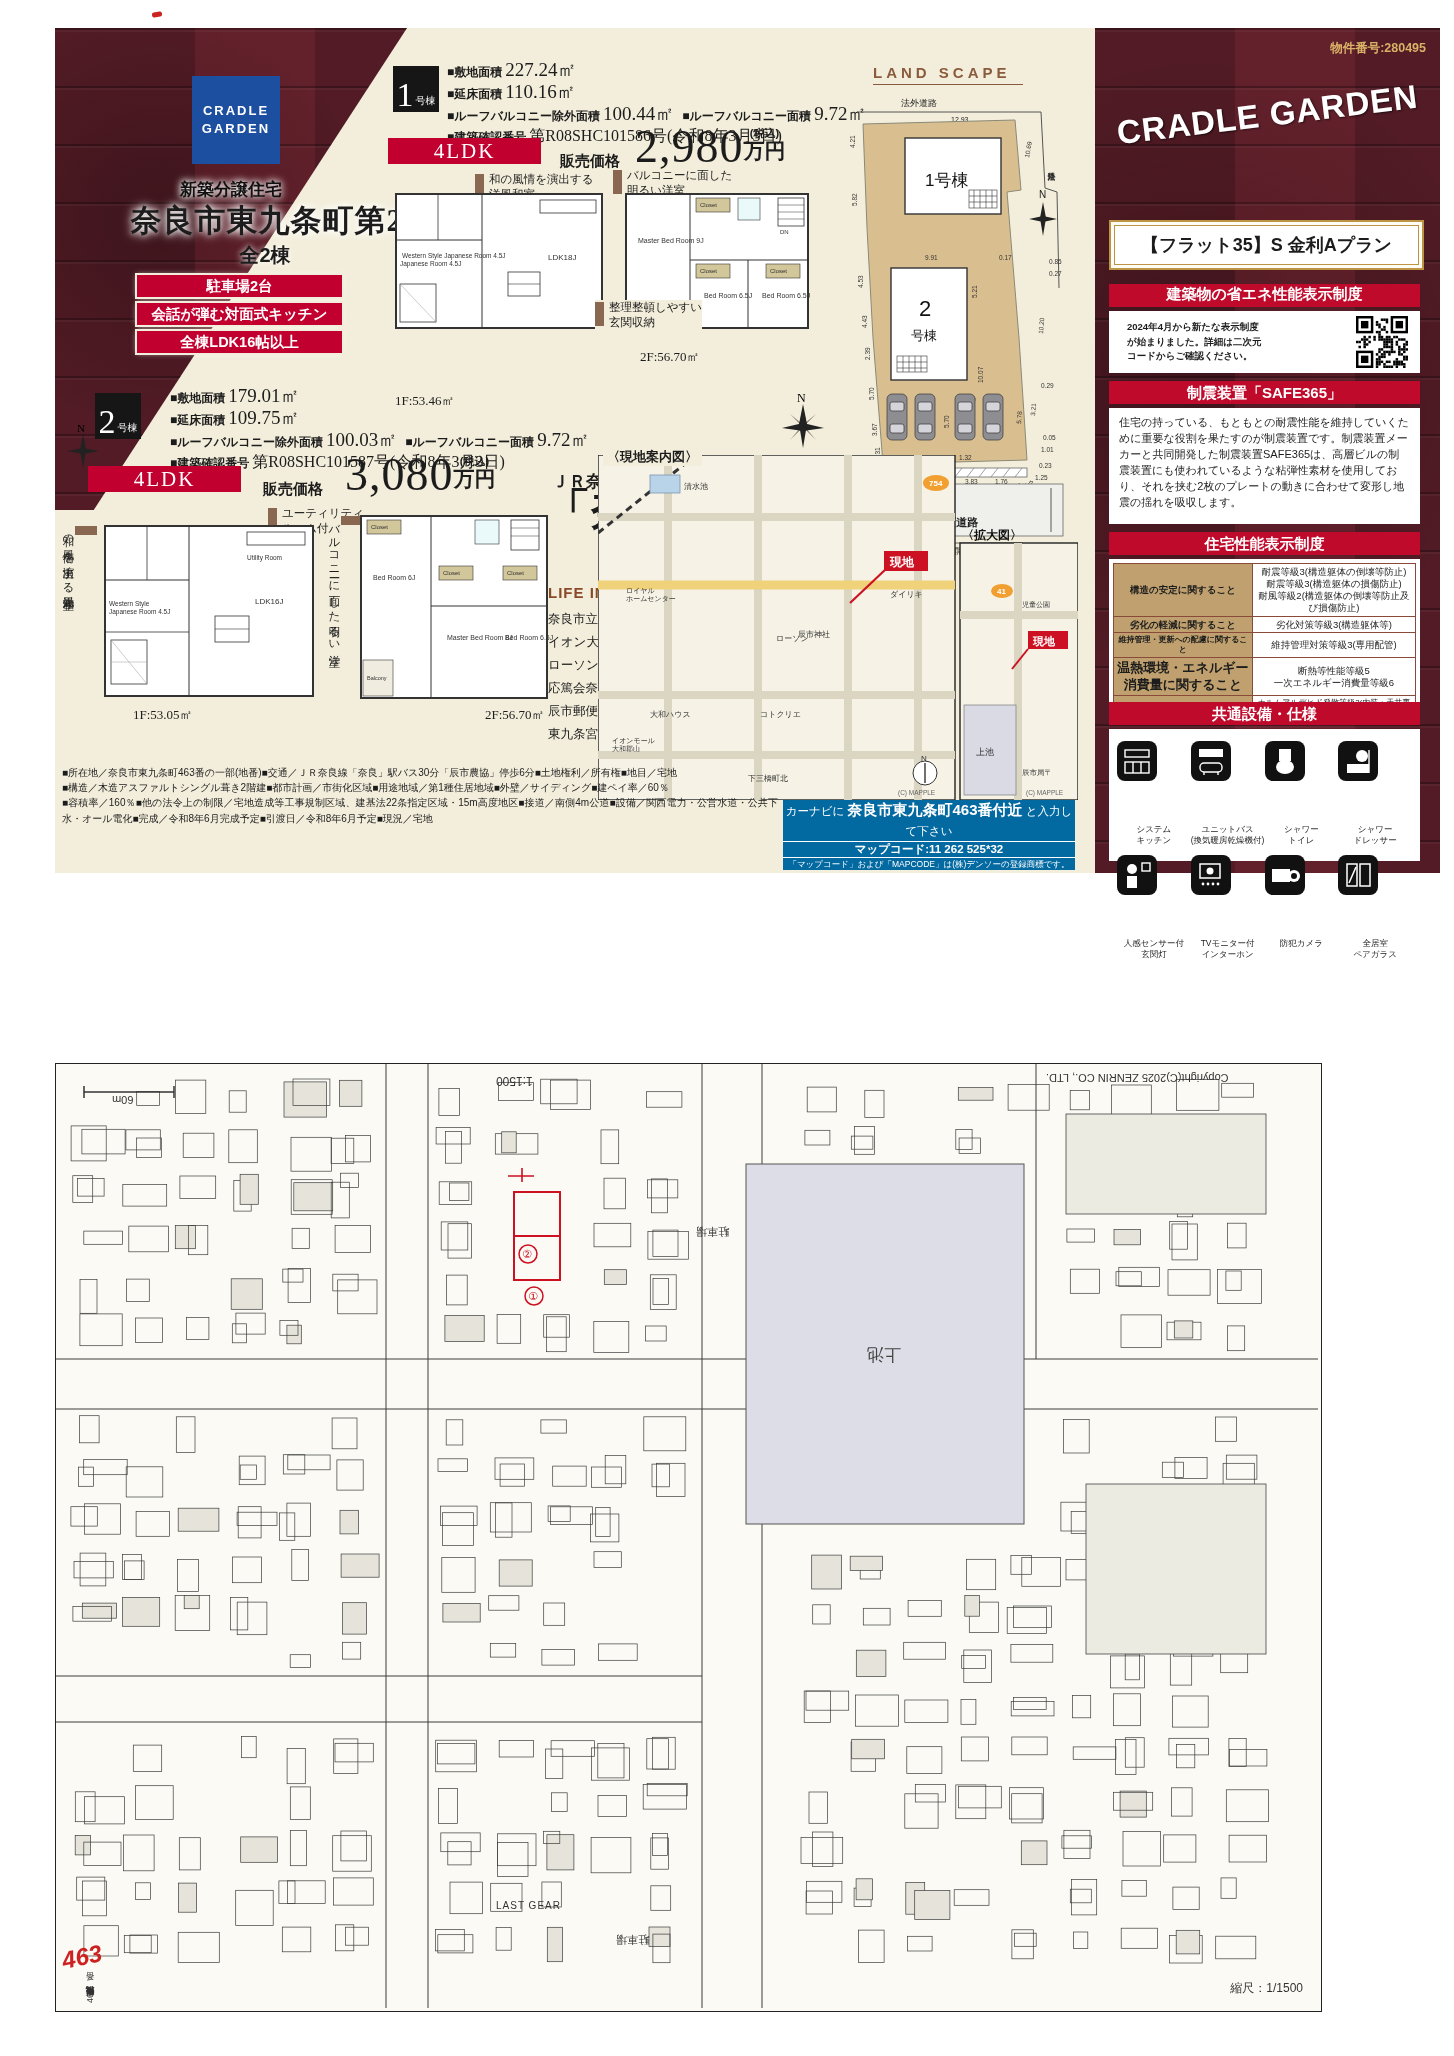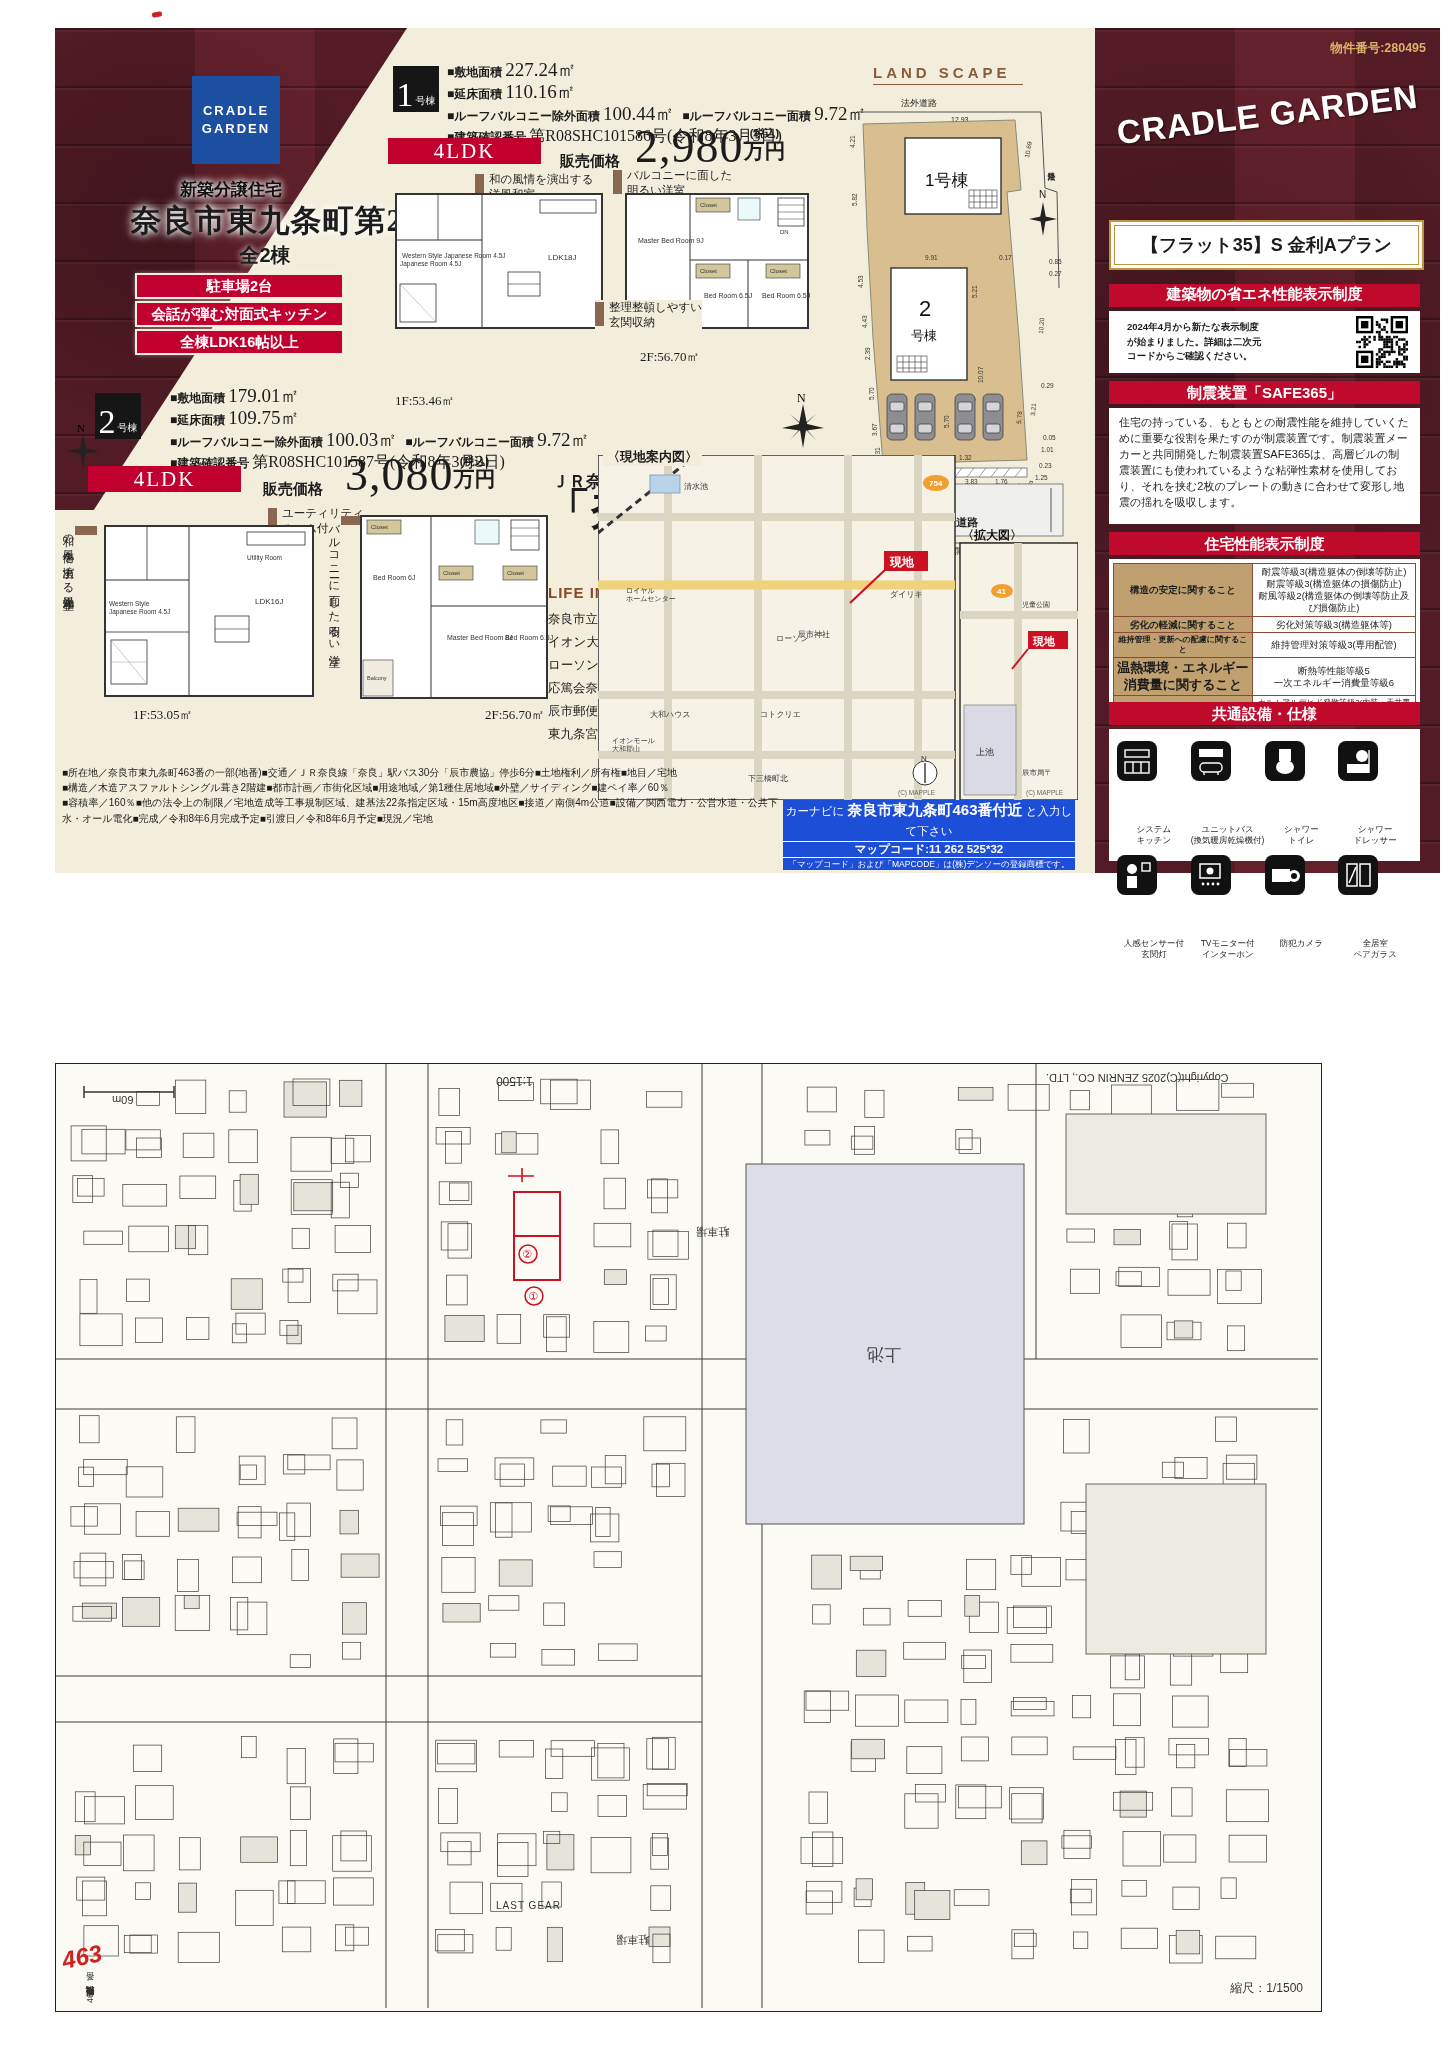--- a/index.html
+++ b/index.html
@@ -38,21 +38,21 @@
   .plansvg text{font-family:"Liberation Sans",sans-serif;fill:#333;}
   .st{font-size:17px;font-weight:bold;}
   .stn{font-family:"Liberation Serif","DejaVu Serif",serif;font-size:46px;font-weight:bold;line-height:1;}
   .stn2{font-size:27px;font-weight:bold;}
   .bus{font-size:19px;font-weight:bold;}
   .lifet{color:#8a4a2a;font-weight:bold;font-size:15px;letter-spacing:1px;}
   .lifei{font-size:12.5px;line-height:23px;white-space:nowrap;}
   .lst{color:#8a5b3c;font-size:15px;letter-spacing:4px;font-weight:bold;}
   .mapsvg text{font-family:"Liberation Sans",sans-serif;}
   .notes{font-size:10px;line-height:15.2px;text-align:justify;}
-  .navibox{background:#1d4ed8;color:#fff;}
+  .navibox{background:#0369a1;color:#fff;}
   .navibox .r1{font-size:11.5px;line-height:20px;text-align:center;border-bottom:1px solid #fff;}
   .navibox .r1 b{font-size:15px;}
   .navibox .r2{font-size:11.5px;font-weight:bold;text-align:center;line-height:15px;border-bottom:1px solid #fff;}
   .navibox .r3{font-size:8.5px;text-align:center;line-height:12px;}
   
   .rpanel{left:1040px;top:0;width:345px;height:845px;}
   .propnum{right:14px;top:12px;color:#d9b268;font-size:12.5px;font-weight:bold;}
   .brandbig{left:0;top:68px;width:345px;text-align:center;color:#fff;font-size:33px;font-weight:bold;letter-spacing:1px;transform:rotate(-7deg);text-shadow:1px 1px 2px rgba(0,0,0,.6);}
   .flat35{left:14px;top:192px;width:311px;height:46px;background:#fff;border:2px solid #bd9443;box-shadow:inset 0 0 0 3px #fdfdf6,inset 0 0 0 4px #bd9443;display:flex;align-items:center;justify-content:center;font-size:18px;font-weight:bold;}
   .rbanner{left:14px;width:311px;height:23px;background:#bf0a2b;color:#fff;text-align:center;font-size:15px;font-weight:bold;line-height:23px;}

